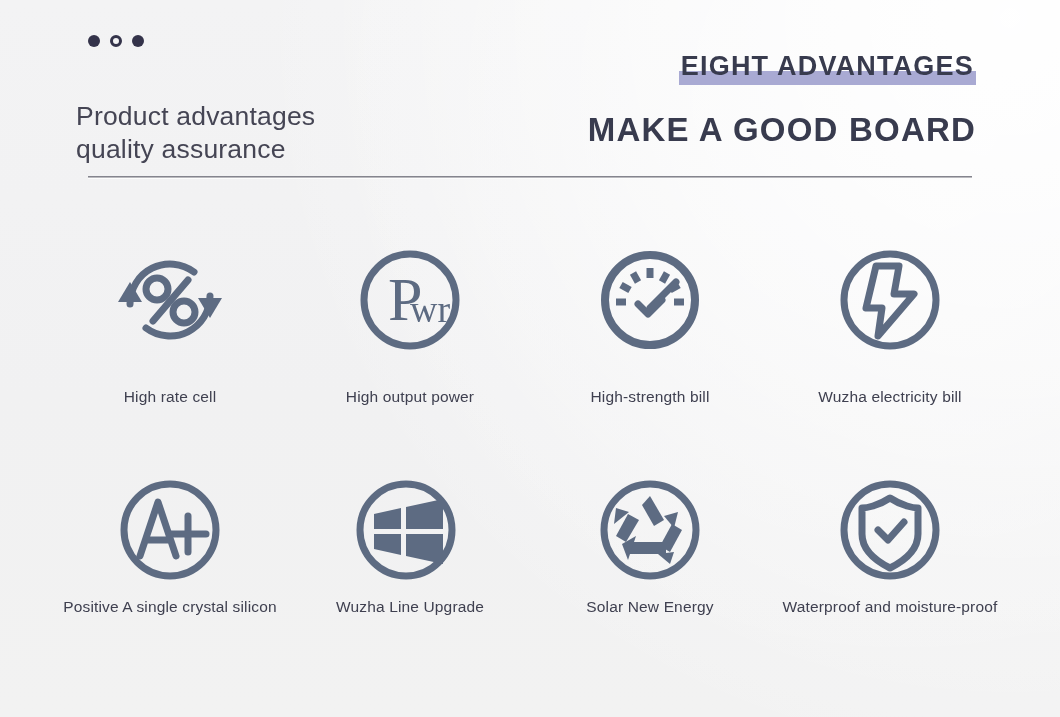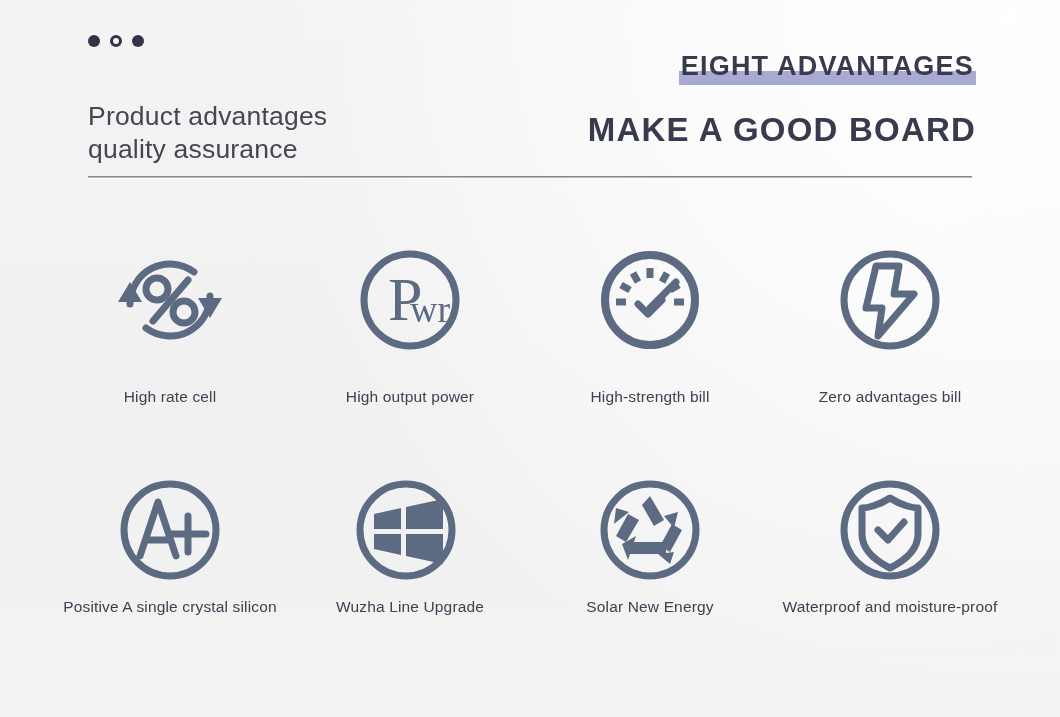--- a/index.html
+++ b/index.html
@@ -41,21 +41,21 @@
   .dot.hollow {
     background: transparent;
     border: 3px solid #34334a;
     width: 6px;
     height: 6px;
   }
 
   
   .left-heading {
     position: absolute;
-    left: 88px;
+    left: 76px;
     top: 100px;
     font-size: 26.5px;
     line-height: 33px;
     color: #454554;
     letter-spacing: 0.2px;
     white-space: pre-line;
   }
 
   
   .right-block {
@@ -218,21 +218,21 @@
       <div class="caption">High-strength bill</div>
     </div>
 
     <div class="cell">
       <div class="icon-wrap">
         <svg width="124" height="116" viewBox="0 0 124 116">
           <circle cx="62" cy="58" r="46" fill="none" stroke="#5d6b82" stroke-width="7"></circle>
           <path d="M71 24 L48 24 L38 66 L54 66 L50 94 L86 52 L66 52 Z" fill="none" stroke="#5d6b82" stroke-width="7" stroke-linejoin="round" stroke-linecap="round"></path>
         </svg>
       </div>
-      <div class="caption">Zero advantages bill</div>
+      <div class="caption">Wuzha electricity bill</div>
     </div>
 
     <div class="cell r2">
       <div class="icon-wrap">
         <svg width="124" height="116" viewBox="0 0 124 116">
           <circle cx="62" cy="58" r="46" fill="none" stroke="#5d6b82" stroke-width="7"></circle>
           <path d="M32 84 L50 30 L68 84 M39 68 L61 68" fill="none" stroke="#5d6b82" stroke-width="7" stroke-linecap="round" stroke-linejoin="round"></path>
           <g stroke="#5d6b82" stroke-width="7" stroke-linecap="round">
             <line x1="80" y1="44" x2="80" y2="80"></line>
             <line x1="62" y1="62" x2="98" y2="62"></line>

